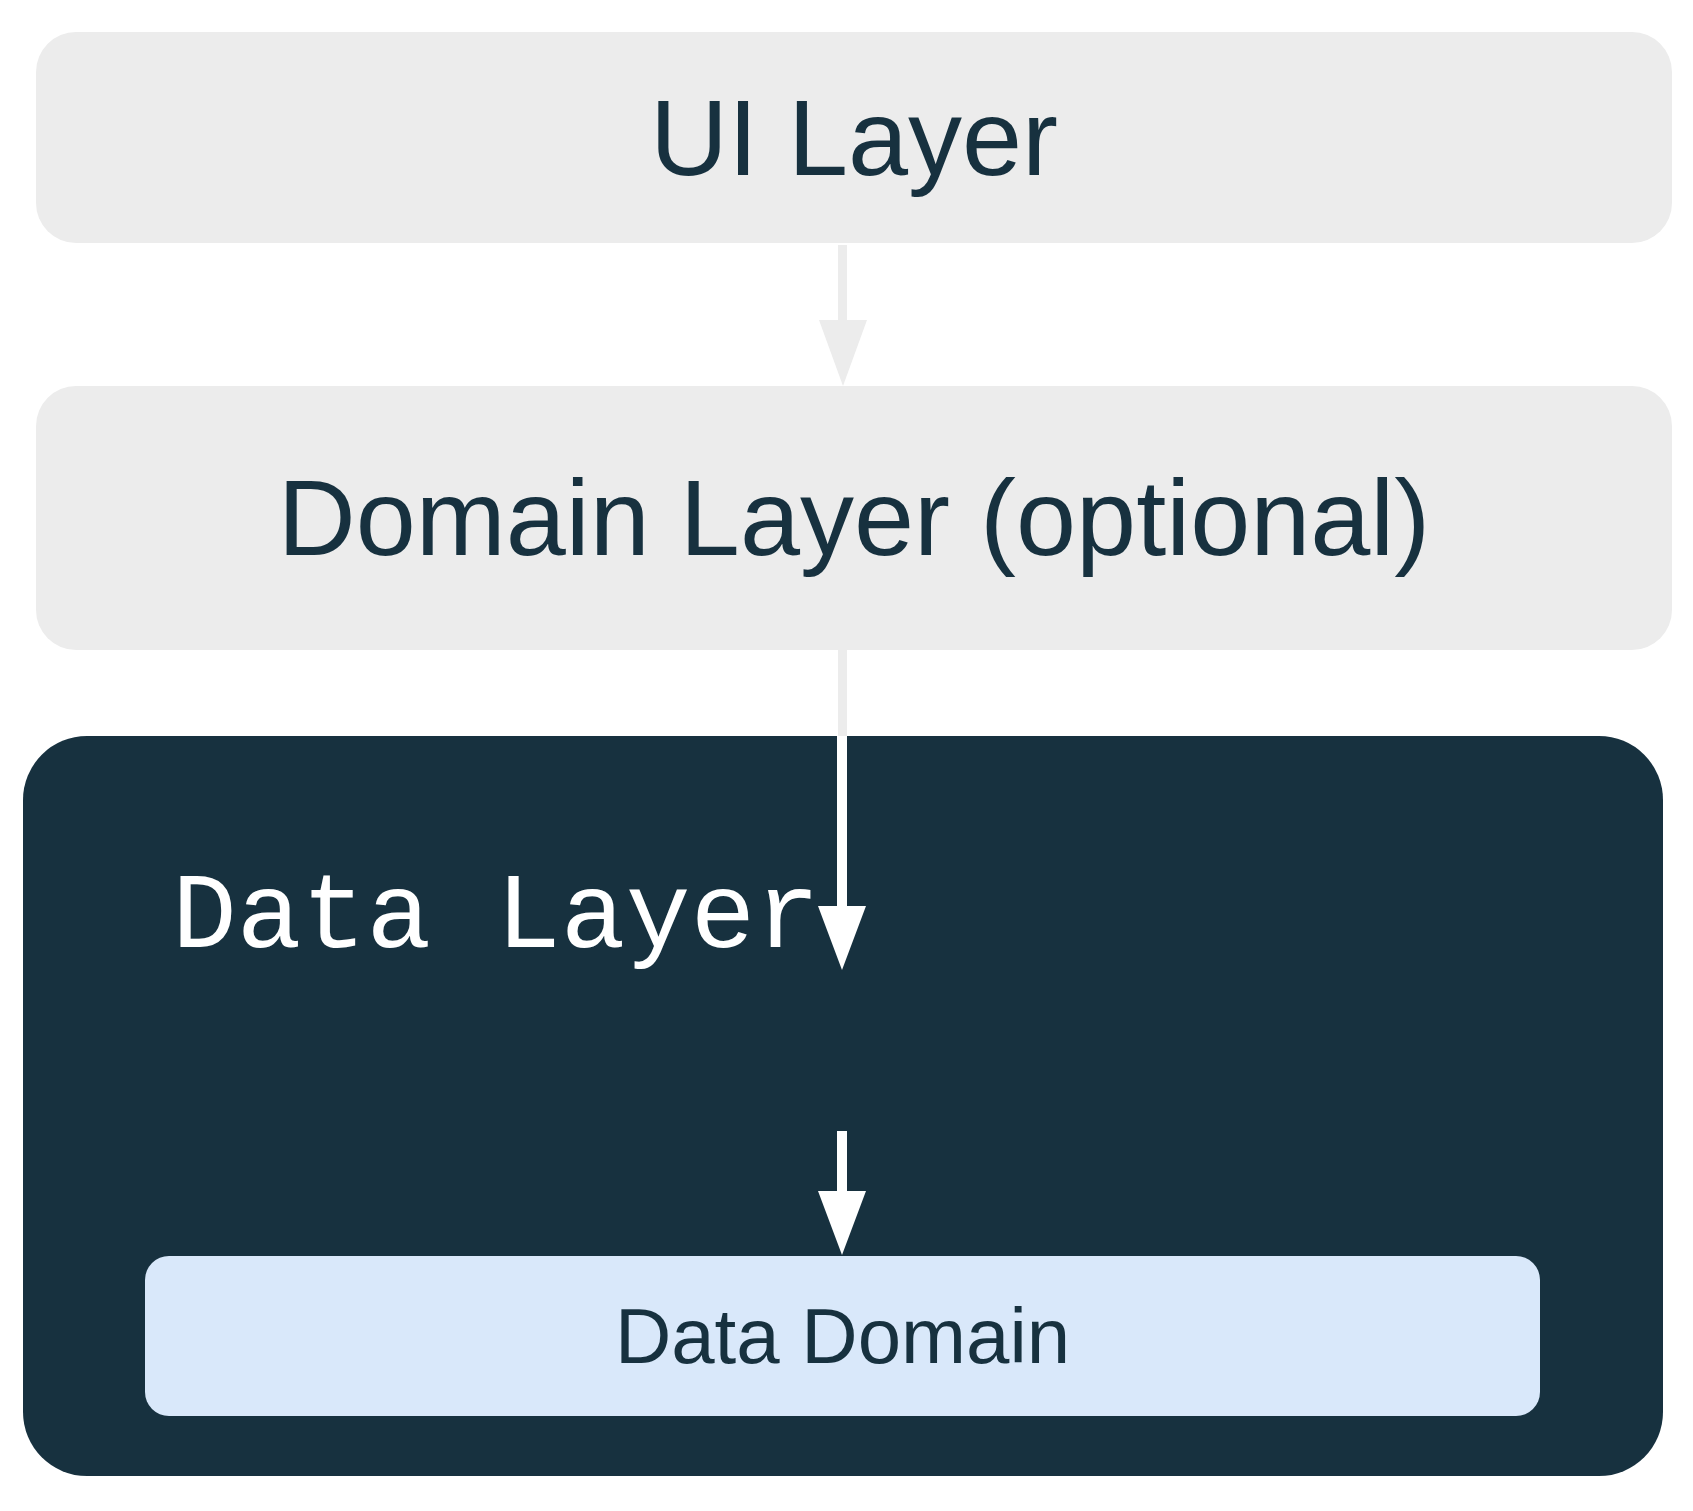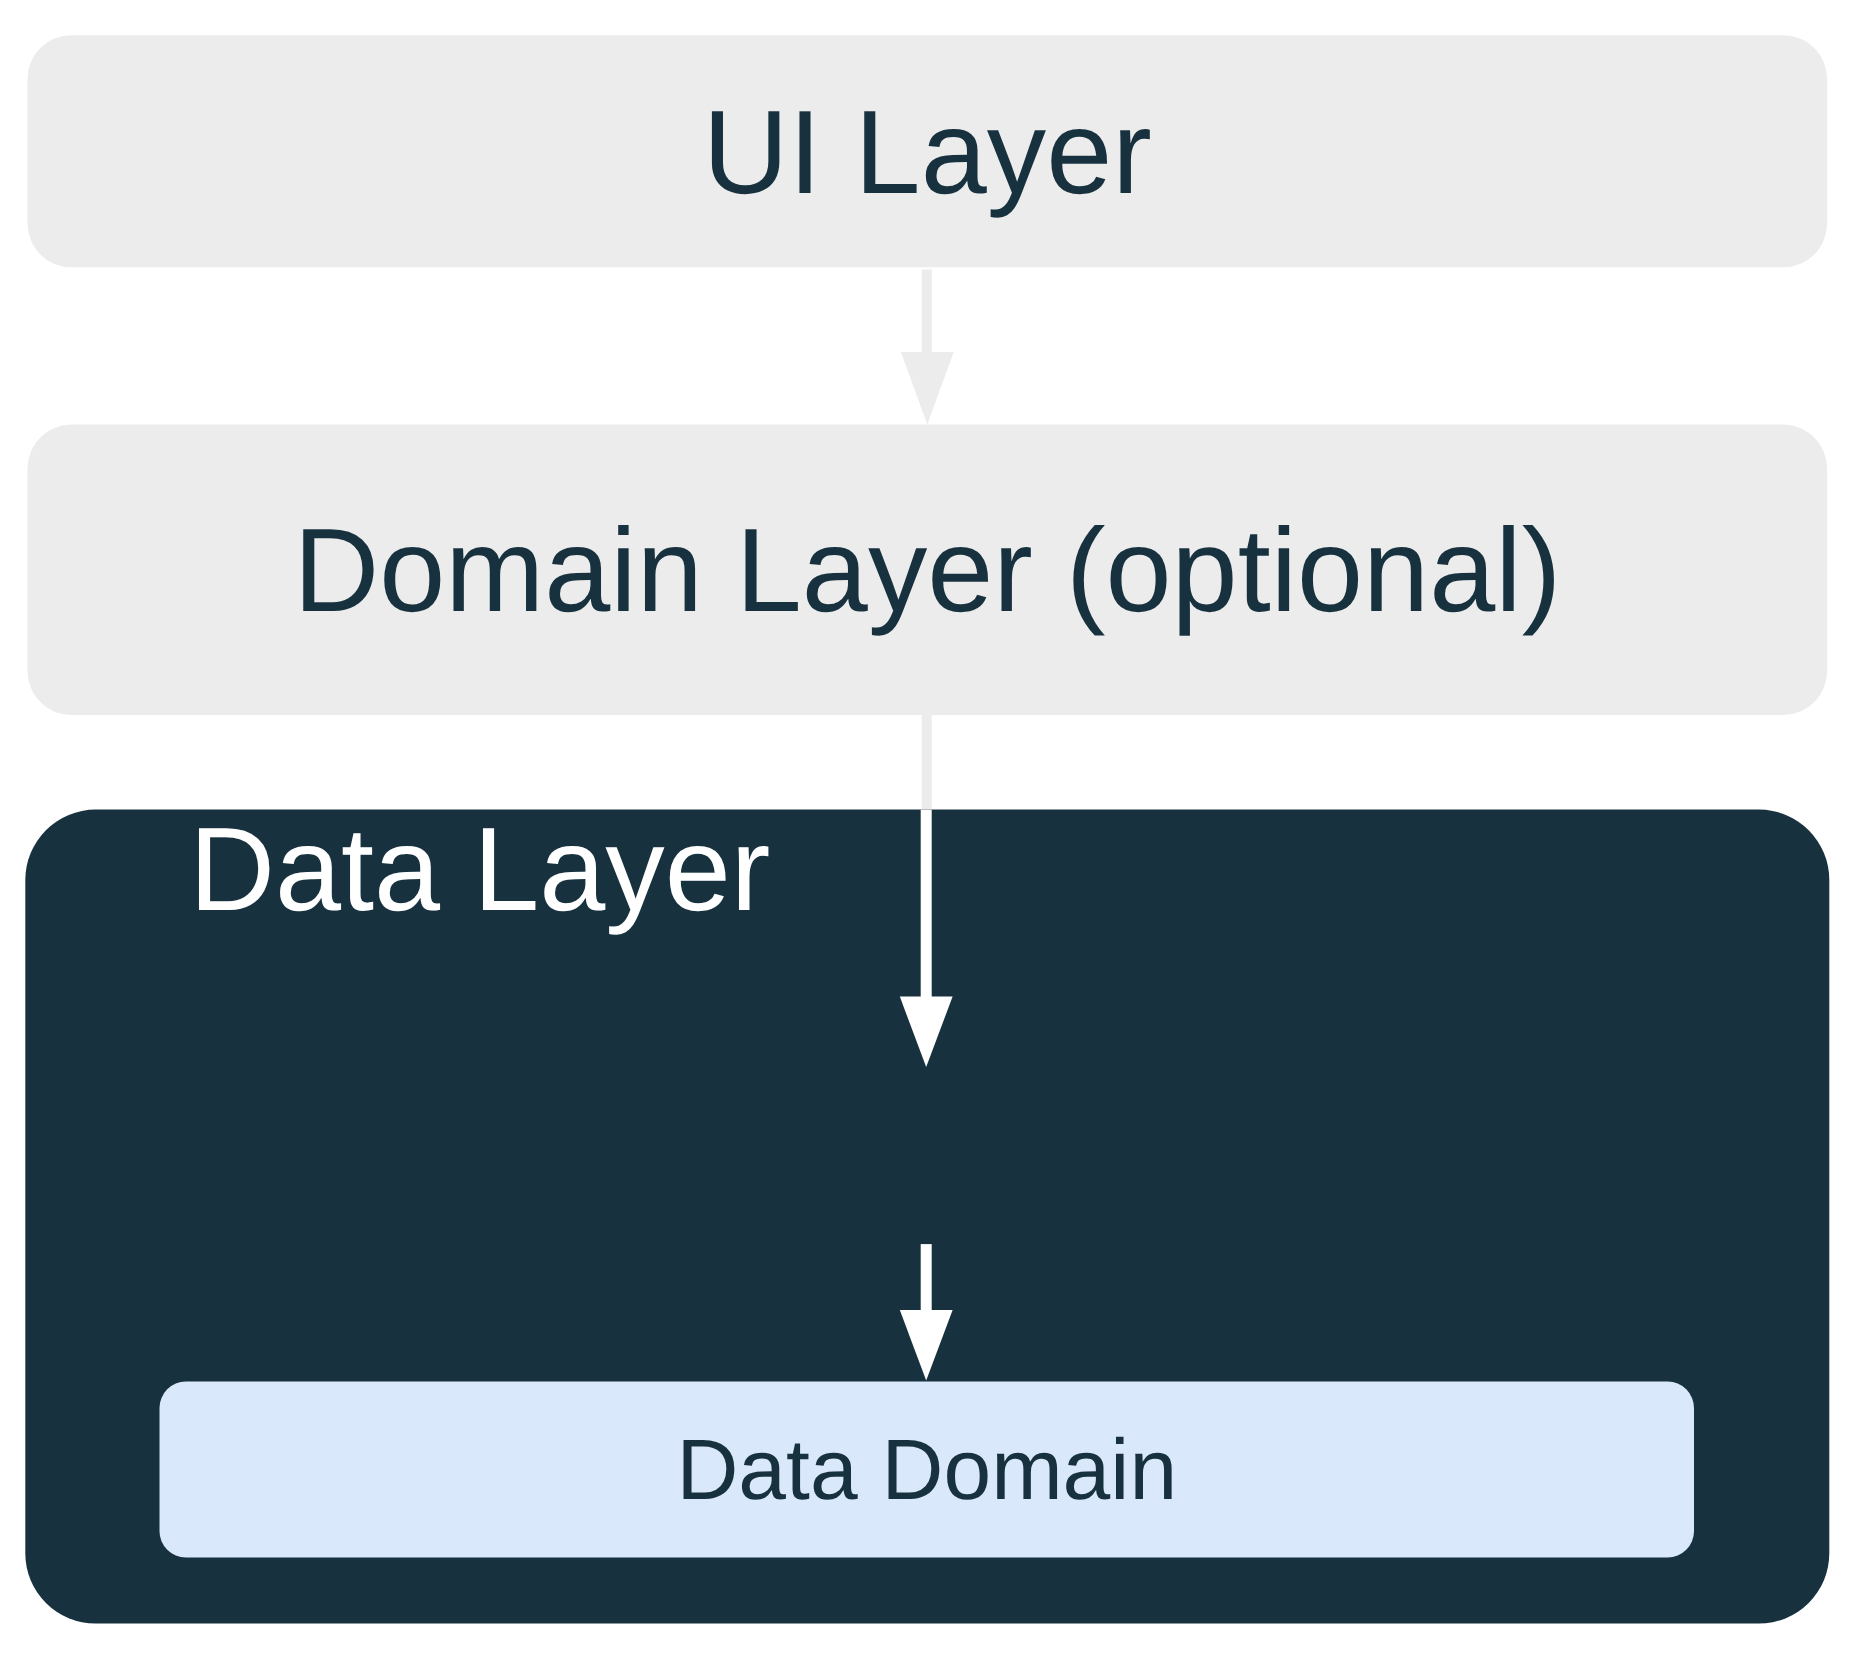--- a/index.html
+++ b/index.html
@@ -21,36 +21,37 @@
 
   .layer-box{
     position:absolute;
     background:var(--box-gray);
     border-radius:40px;
     display:flex;align-items:center;justify-content:center;
     color:var(--navy);
     font-size:108px;
     line-height:1;
     letter-spacing:0px;
+    margin-left:11px;
   }
   .box-ui{left:25px;top:32px;width:1636px;height:211px;}
   .box-domain{left:25px;top:386px;width:1636px;height:264px;}
 
   .box-data-layer{
     position:absolute;
     left:23px;top:736px;width:1640px;height:740px;
     background:var(--navy);
     border-radius:64px;
   }
   .data-layer-title{
     position:absolute;
     left:172px;top:736px;height:236px;
-    display:flex;align-items:flex-start;
+    display:flex;align-items:flex-end;
     color:var(--white);
-    font-size:108px;line-height:1;
+    font-size:108px;line-height:1;font-family:Liberation Mono, monospace;
   }
   .inner-box{
     position:absolute;
     border-radius:24px;
     display:flex;align-items:center;justify-content:center;
     color:var(--navy);
     font-size:78px;line-height:1;
   }
   .box-repositories{left:145px;top:971px;width:1395px;height:160px;background:var(--pale-green);}
   .box-data-sources{left:145px;top:1256px;width:1395px;height:160px;background:var(--light-blue);}

